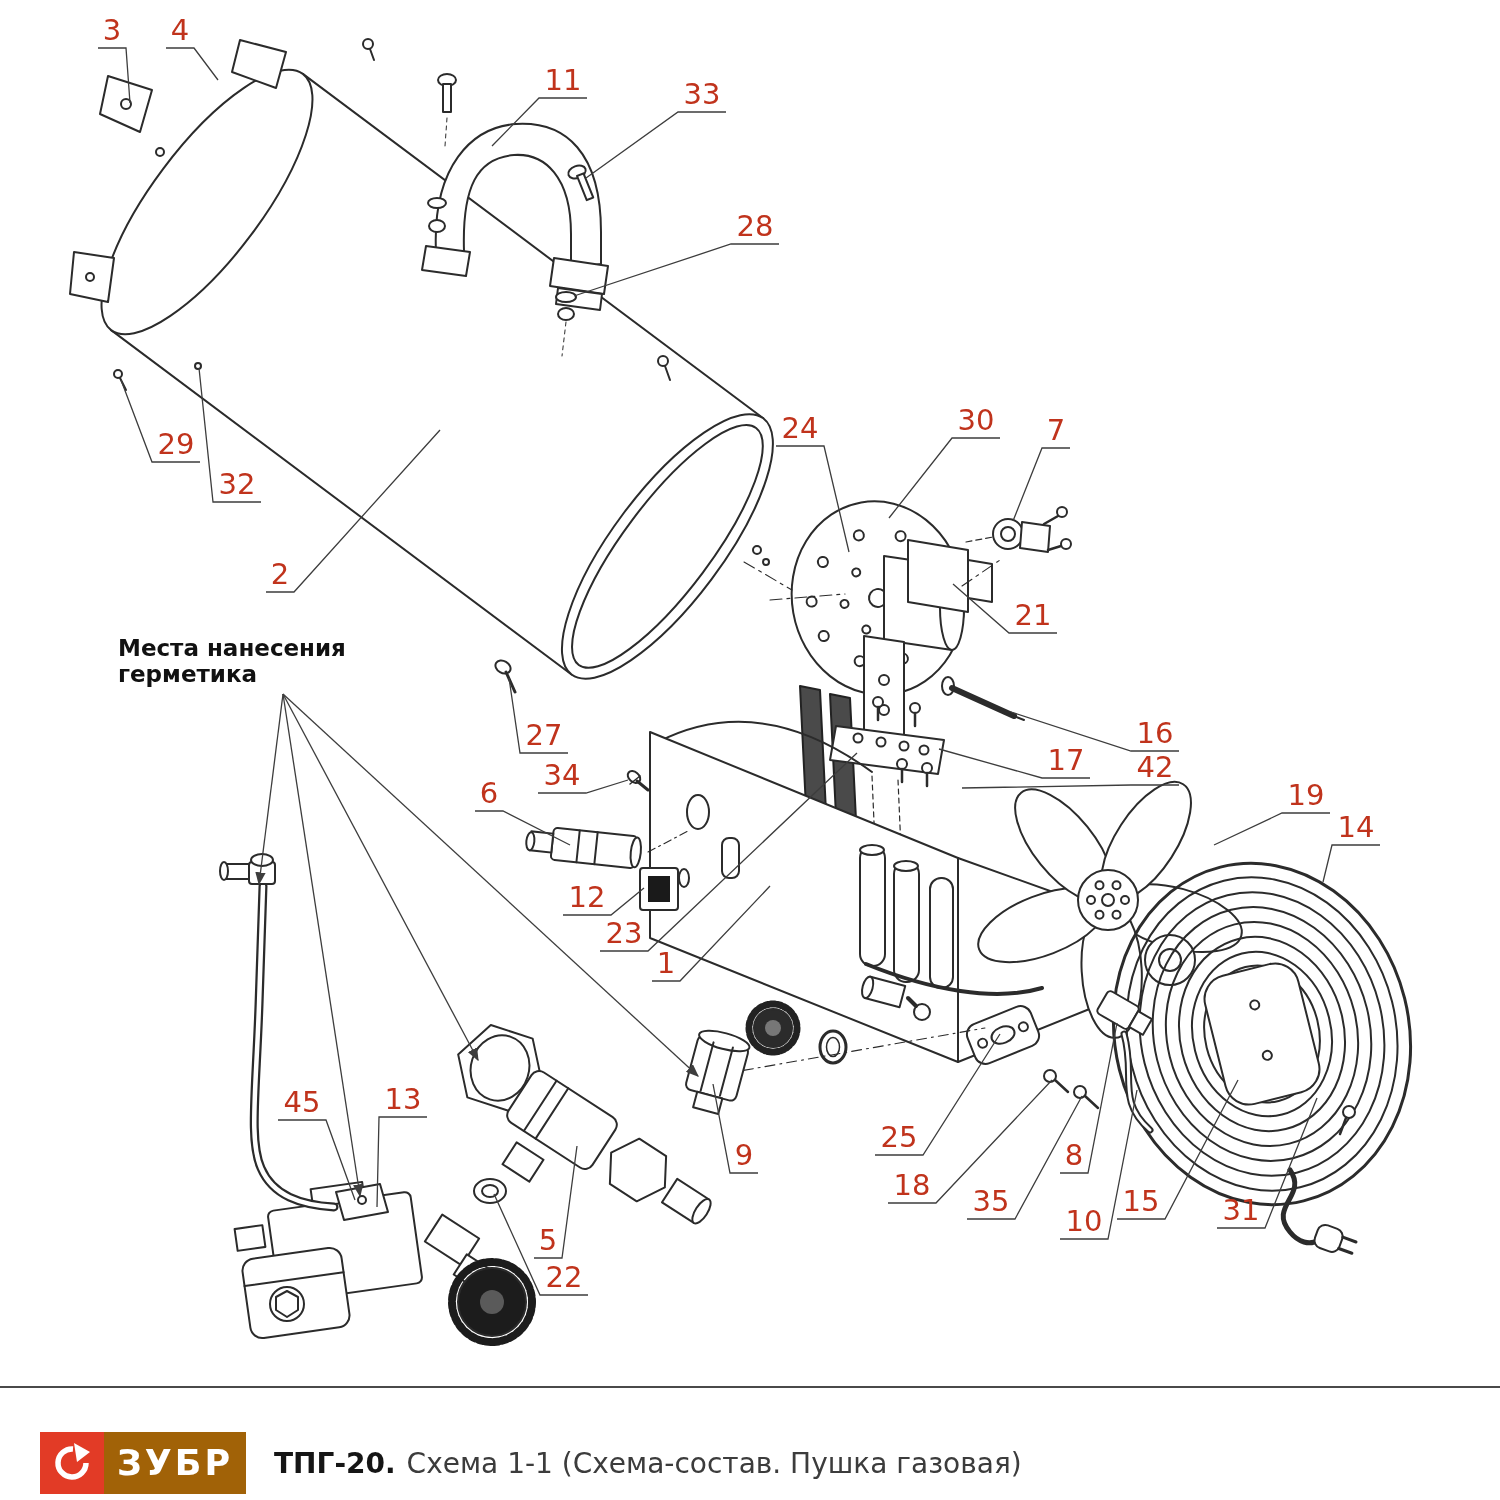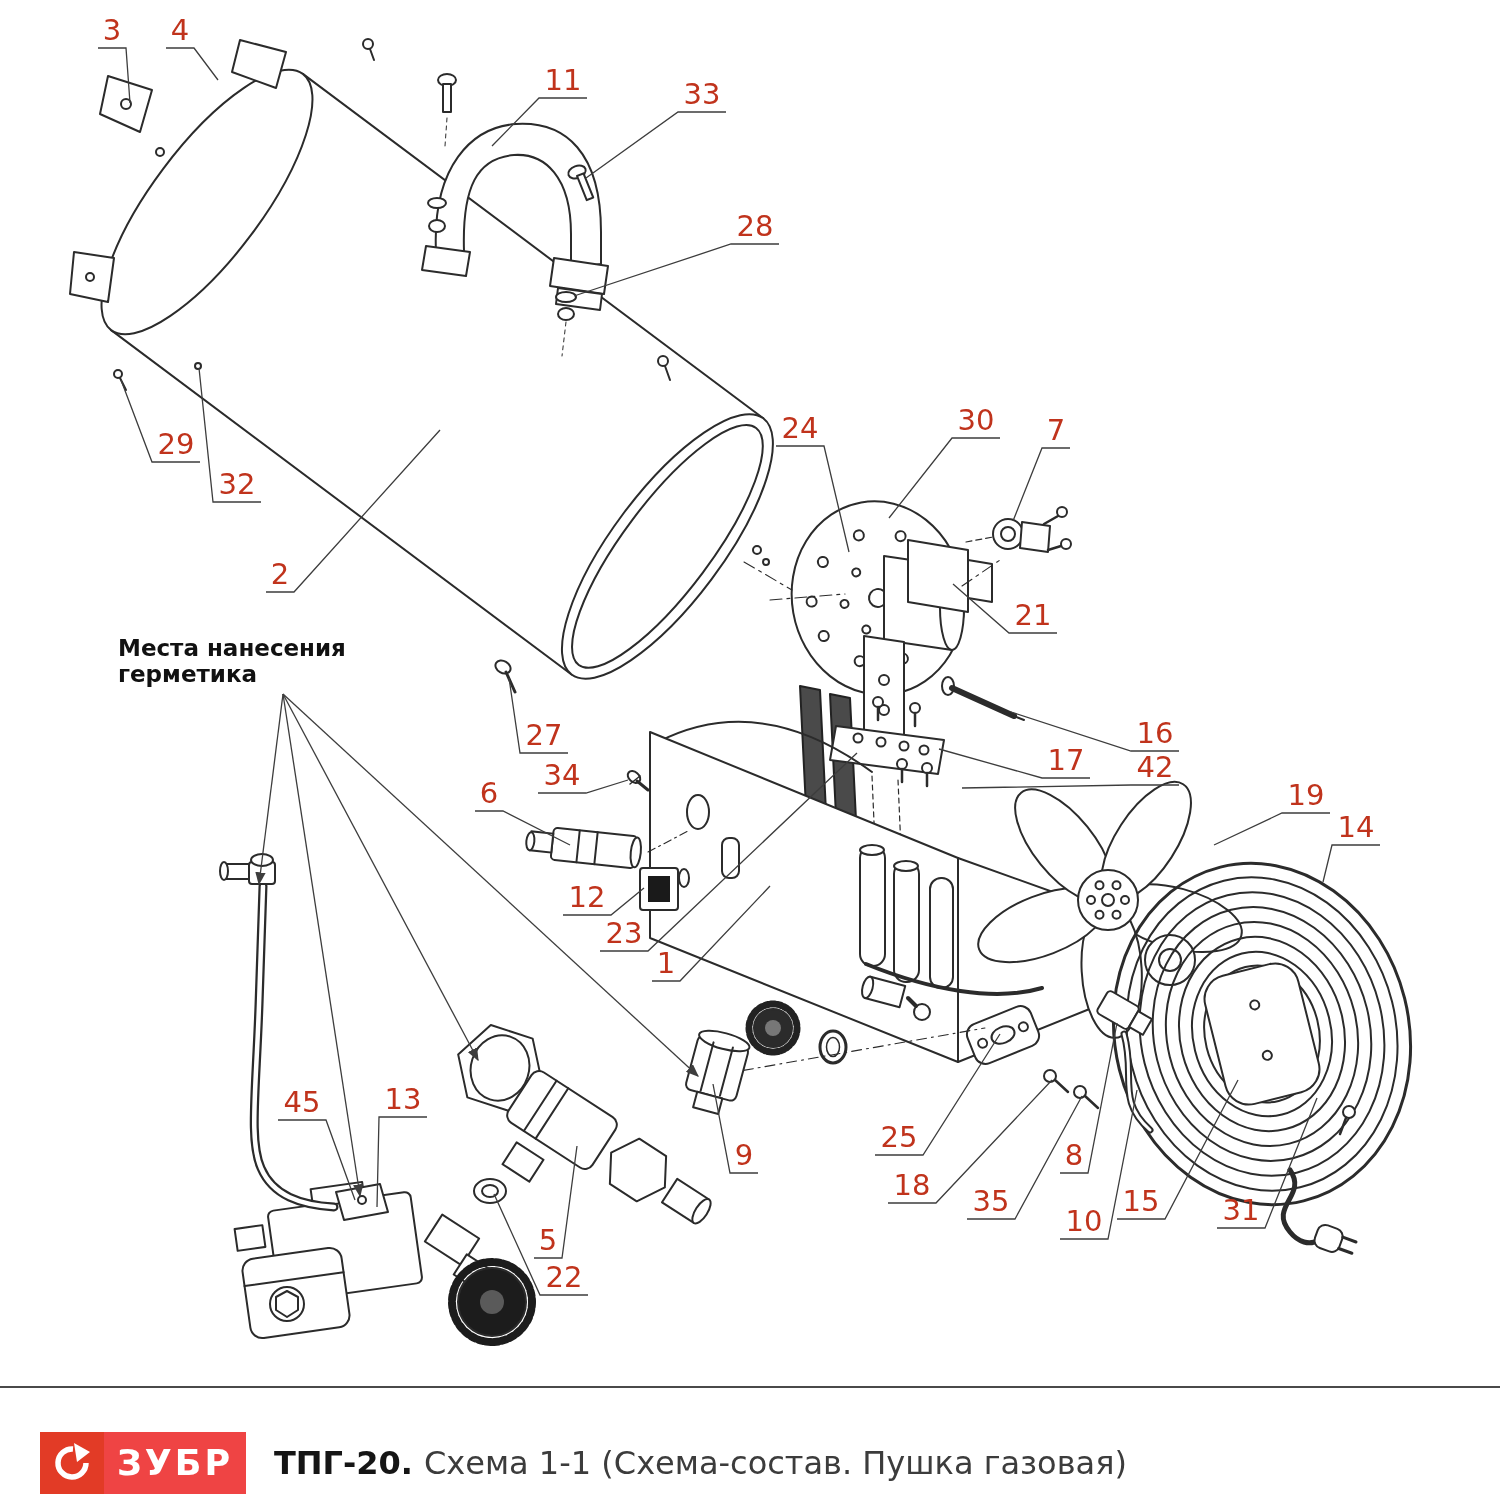--- a/index.html
+++ b/index.html
@@ -9,21 +9,21 @@
   .leader{fill:none;stroke:#3d3d3d;stroke-width:1.3;}
   .callout{font-size:29px;text-anchor:middle;font-weight:normal;}
   .note-text{font-size:23px;font-weight:bold;fill:#111;}
   .footer{position:absolute;left:0;top:1386px;width:1500px;}
   .footer-rule{height:0;border-top:2px solid #4a4a4a;}
   .footer-row{display:flex;align-items:center;gap:28px;padding:44px 0 0 40px;}
   .logo{display:flex;height:62px;}
   .logo-red{width:64px;display:flex;align-items:center;justify-content:center;background:#e23b26;}
   .logo-gray{width:142px;display:flex;align-items:center;justify-content:center;background:#8d9093;}
   .logo-text{color:#fff;font-weight:bold;font-size:35px;letter-spacing:3px;}
-  .caption{font-size:32px;color:#3c3c3c;}
+  .caption{font-size:28px;color:#3c3c3c;}
   .cap-bold{font-weight:bold;color:#151515;}
   .cap-rest{margin-left:11px;}
 </style>
 </head>
 <body>
 
 <div class="page">
 
 <svg id="diagram" width="1500" height="1500" viewBox="0 0 1500 1500">
   <defs>
@@ -460,21 +460,21 @@
 <div class="footer">
   <div class="footer-rule"></div>
   <div class="footer-row">
     <div class="logo">
       <div class="logo-red" style="background: rgb(226, 59, 38);">
         <svg width="40" height="40" viewBox="0 0 40 40">
           <path d="M21,6 A14,14 0 1 0 34,20" stroke="#fff" stroke-width="5.5" fill="none"></path>
           <polygon points="22,0 38,9 25,19" fill="#fff"></polygon>
         </svg>
       </div>
-      <div class="logo-gray" style="background: #ef4444;">
+      <div class="logo-gray" style="background: #a16207;">
         <span class="logo-text">ЗУБР</span>
       </div>
     </div>
     <div class="caption">
       <span class="cap-bold">ТПГ-20.</span><span class="cap-rest">Схема 1-1 (Схема-состав. Пушка газовая)</span>
     </div>
   </div>
 </div>
 
 </div>

